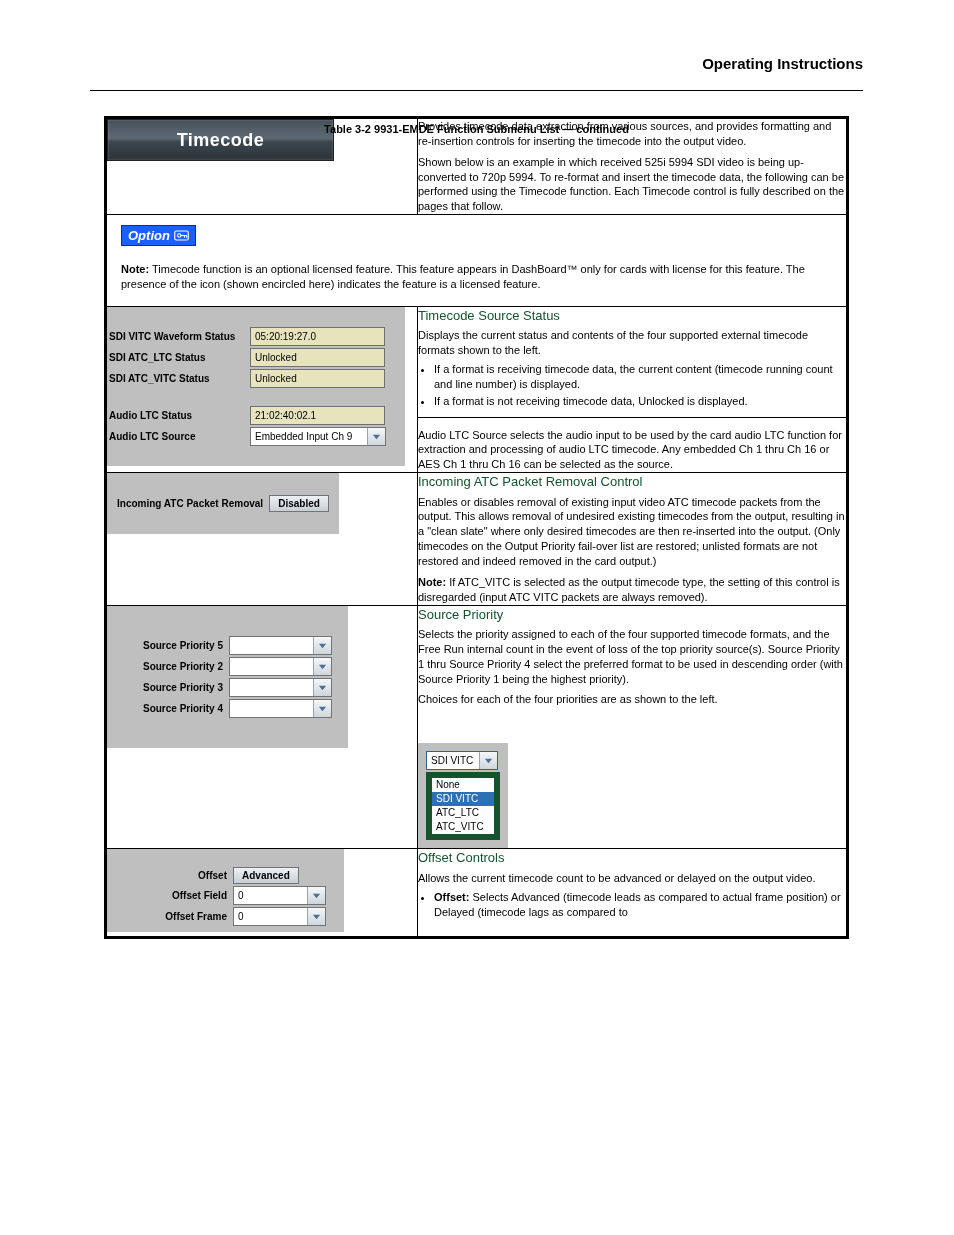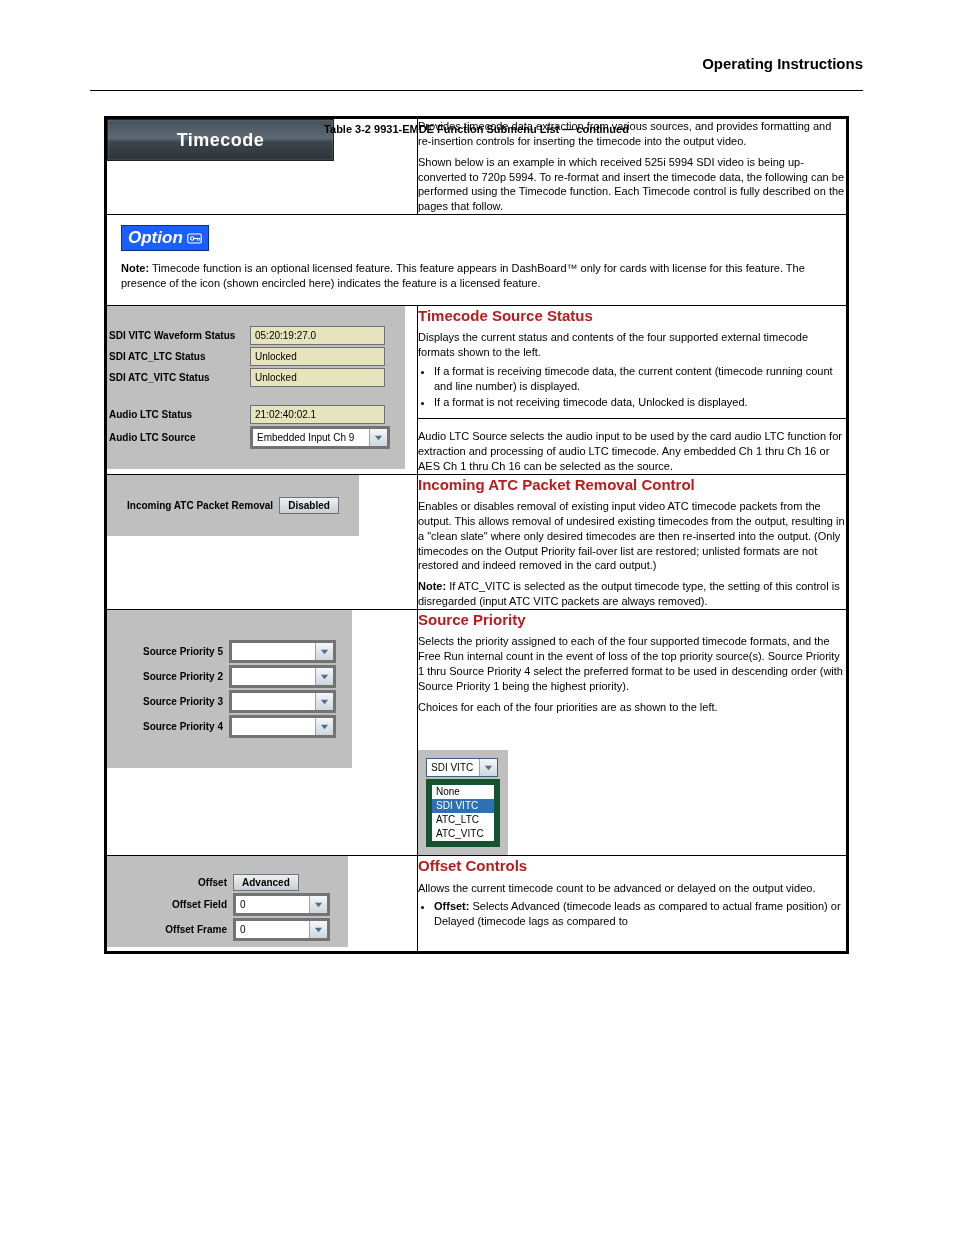--- a/index.html
+++ b/index.html
@@ -70,25 +70,25 @@
     border-bottom: 1px solid #000;
     padding: 10px 14px 14px 14px;
   }
   .option-badge {
     display: inline-flex;
     align-items: center;
     background: #1a5fff;
     color: #fff;
     font-style: italic;
     font-weight: bold;
-    font-size: 17px;
+    font-size: 13px;
     padding: 2px 6px;
     border: 1px solid #0b2f8a;
     gap: 4px;
-    margin-bottom: 6px;
+    margin-bottom: 12px;
   }
   .option-badge svg { width: 15px; height: 13px; }
   .note-text {
     font-size: 11px;
     line-height: 1.35;
     margin-top: 4px;
   }
   .note-bold { font-weight: bold; }
   .panel {
     background: #bfbfbf;
@@ -122,21 +122,21 @@
     border: 1px solid #6d7176;
     font-size: 10px;
     padding: 2px 4px;
     width: 125px;
     height: 13px;
     line-height: 13px;
   }
   .dropdown {
     display: inline-flex;
     align-items: stretch;
-    border: 3px solid #737373;
+    border: 1px solid #737373;
     height: 17px;
     background: #fff;
   }
   .dropdown .dd-text {
     font-size: 10px;
     padding: 1px 4px;
     min-width: 100px;
     background: #fff;
     line-height: 15px;
   }
@@ -157,23 +157,23 @@
     padding: 2px 8px;
     border: 1px solid #6e7479;
     background: linear-gradient(#eef1f3,#c8ced4);
   }
   .right-cell {
     padding: 12px 14px;
     font-size: 11px;
     line-height: 1.35;
   }
   .subhead {
-    font-size: 15px;
-    font-weight: bold;
-    color: #b91c1c;
+    font-size: 13px;
+    font-weight: normal;
+    color: #14532d;
     margin-bottom: 4px;
   }
   .sep-line {
     border-top: 1px solid #000;
     margin: 8px 0 10px 0;
   }
   ul.small {
     margin: 4px 0 4px 16px;
     padding: 0;
   }
@@ -305,21 +305,21 @@
           <li>If a format is receiving timecode data, the current content (timecode running count and line number) is displayed.</li>
           <li>If a format is not receiving timecode data, Unlocked is displayed.</li>
         </ul>
         <div class="sep-line"></div>
         <div>Audio LTC Source selects the audio input to be used by the card audio LTC function for extraction and processing of audio LTC timecode. Any embedded Ch 1 thru Ch 16 or AES Ch 1 thru Ch 16 can be selected as the source.</div>
       </td>
     </tr>
 
     <tr>
       <td class="left-col cell-pad">
-        <div class="panel" style="padding:20px 20px;">
+        <div class="panel" style="padding:20px 10px;">
           <div class="field-row">
             <span style="font-size:10px;font-weight:bold;padding-right:6px;">Incoming ATC Packet Removal</span>
             <span class="toggle-btn">Disabled</span>
           </div>
         </div>
       </td>
       <td class="right-cell">
         <div class="subhead">Incoming ATC Packet Removal Control</div>
         <div>Enables or disables removal of existing input video ATC timecode packets from the output. This allows removal of undesired existing timecodes from the output, resulting in a "clean slate" where only desired timecodes are then re-inserted into the output. (Only timecodes on the Output Priority fail-over list are restored; unlisted formats are not restored and indeed removed in the card output.)</div>
         <div style="height:6px"></div>

